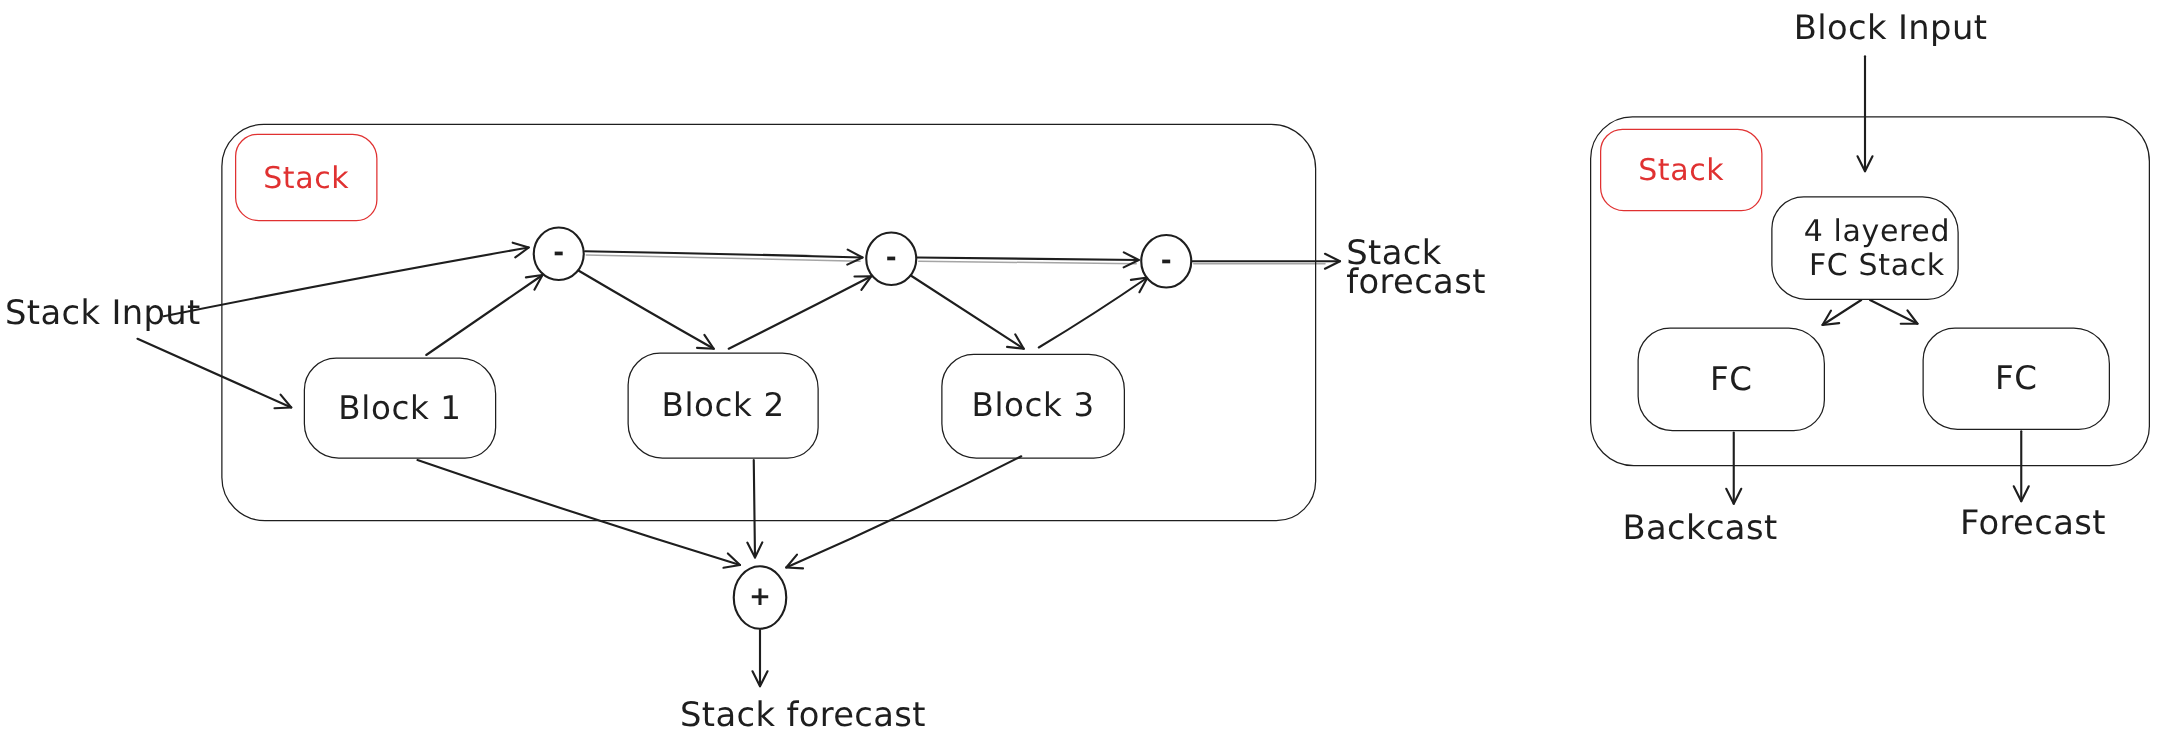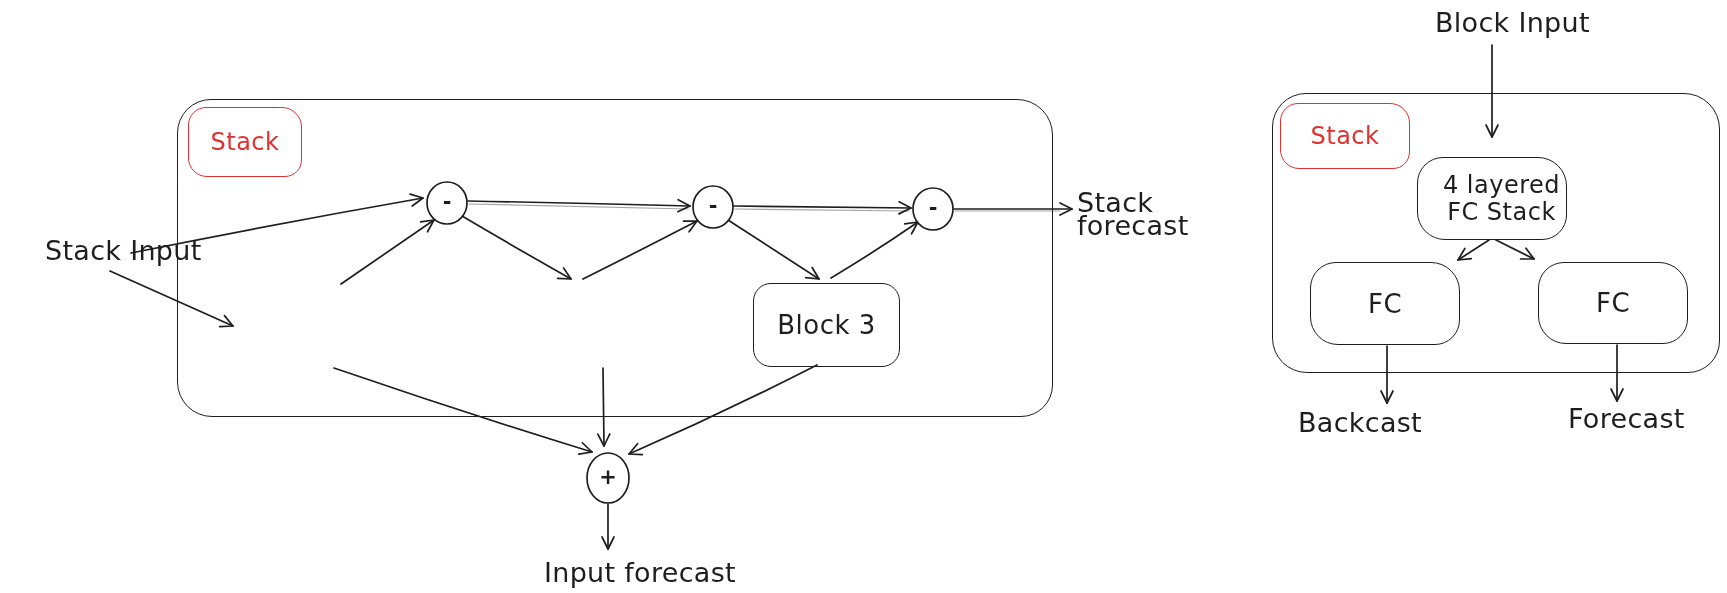--- a/index.html
+++ b/index.html
@@ -89,37 +89,43 @@
     <ellipse class="node-circle" cx="933" cy="209" rx="20" ry="21"></ellipse>
     <ellipse class="node-circle" cx="608" cy="478" rx="21" ry="25"></ellipse>
   </svg>
 
   <div class="box container-box" style="left:177px;top:99px;width:876px;height:318px;"></div>
 
   <div class="box tag-box" style="left:188px;top:107px;width:114px;height:70px;">
     <span>Stack</span>
   </div>
 
-  <div class="label" style="left:4px;top:239px;margin-left:41px;">Stack Input</div>
+  <div class="label" style="left:4px;top:239px;">Stack Input</div>
 
-  <div class="box node-box" style="left:753px;top:283px;width:147px;height:84px;border-radius:18px;">
+  <div class="box node-box" style="left:243px;top:286px;width:154px;height:81px;">
+    <span>Block 1</span>
+  </div>
+  <div class="box node-box" style="left:502px;top:282px;width:153px;height:85px;">
+    <span>Block 2</span>
+  </div>
+  <div class="box node-box" style="left:753px;top:283px;width:147px;height:84px;">
     <span>Block 3</span>
   </div>
 
   <span class="op" style="left:447px;top:203px;">-</span>
   <span class="op" style="left:713px;top:207px;">-</span>
   <span class="op" style="left:933px;top:209px;">-</span>
   <span class="op" style="left:608px;top:478px;">+</span>
 
   <div class="label" style="left:1077px;top:191px;">
     <div>Stack</div>
     <div>forecast</div>
   </div>
 
-  <div class="label" style="left:544px;top:561px;">Input forecast</div>
+  <div class="label" style="left:544px;top:561px;">Stack forecast</div>
 
   <div class="box container-box" style="left:1272px;top:93px;width:448px;height:280px;"></div>
 
   <div class="box tag-box" style="left:1280px;top:103px;width:130px;height:66px;">
     <span>Stack</span>
   </div>
 
   <div class="label" style="left:1435px;top:11px;">Block Input</div>
 
   <div class="box node-box fc-stack-box" style="left:1417px;top:157px;width:150px;height:83px;">

